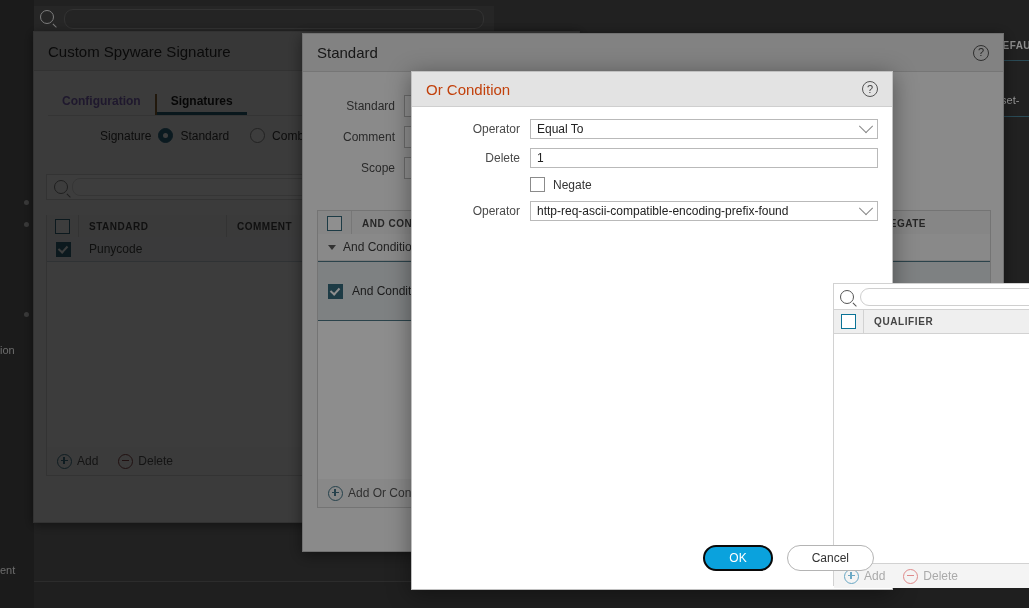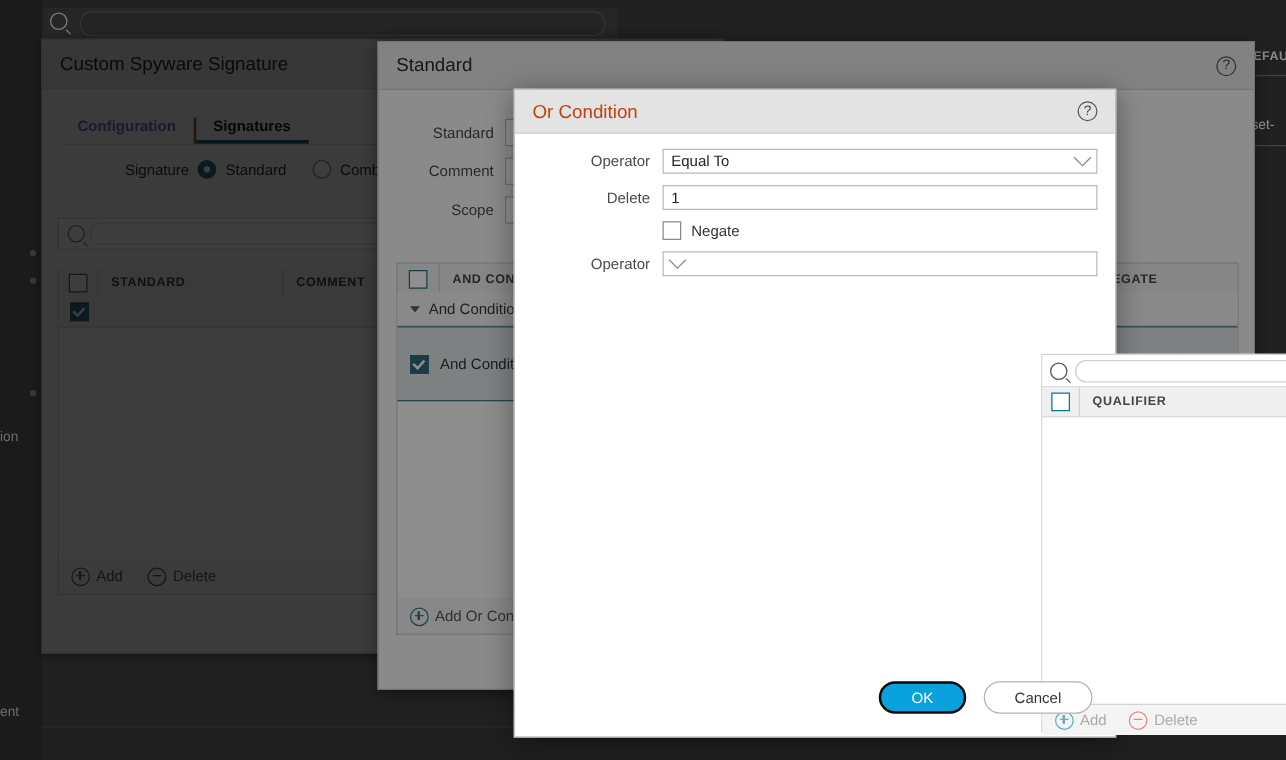--- a/index.html
+++ b/index.html
@@ -210,20 +210,21 @@
     </span>
     <span class="gcell" style="width:148px">STANDARD</span>
     <span class="gcell" style="width:200px">COMMENT</span>
   </div>
 
   <div class="gridbody">
     <div class="grow">
       <span class="gcell" style="width:32px;padding-left:0;justify-content:center;border:none;">
         <span class="chkbox on"></span>
       </span>
+      <span class="gcell" style="width:148px;border:none;font-size:12px;font-weight:normal;letter-spacing:0;">Punycode</span>
     </div>
   </div>
 
   <div class="gridfoot">
     <span class="lnkbtn">
       <span class="circ plain-add"></span>
       <span>Add</span>
     </span>
     <span class="lnkbtn">
       <span class="circ plain-del minus"></span>
@@ -314,20 +315,21 @@
     </div>
 
     <div class="negrow">
       <span class="negbox"></span>
       <span style="font-size:12px;color:#333;">Negate</span>
     </div>
 
     <div class="or-row">
       <div class="or-lbl">Operator</div>
       <div class="or-ctrl">
+        <span class="txt">http-req-ascii-compatible-encoding-prefix-found</span>
         <span class="chev"></span>
       </div>
     </div>
   </div>
 
   <div class="or-tblwrap">
     <div class="or-srch">
       <span class="mag dk"></span>
       <span class="pill">
         

